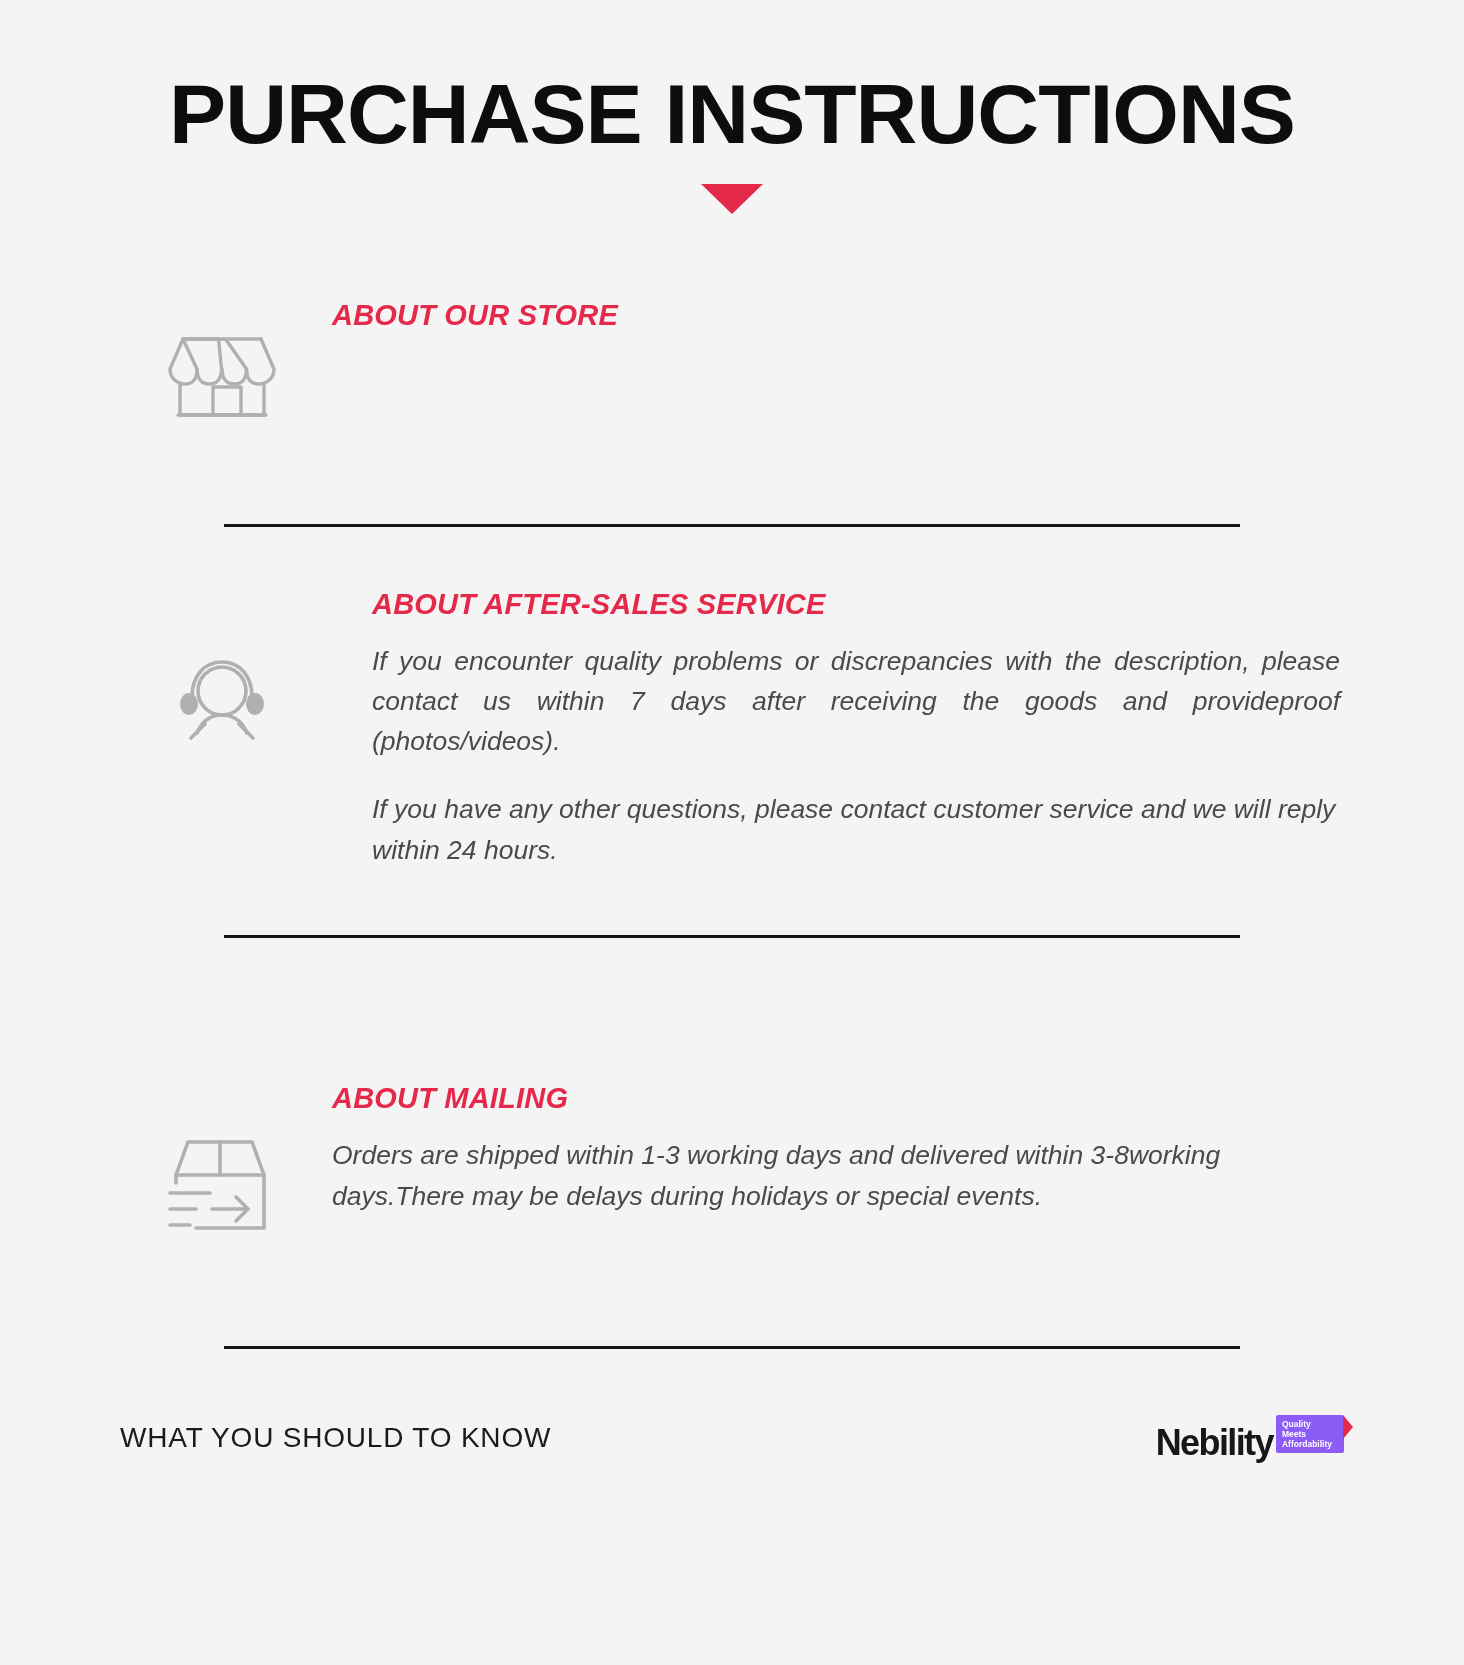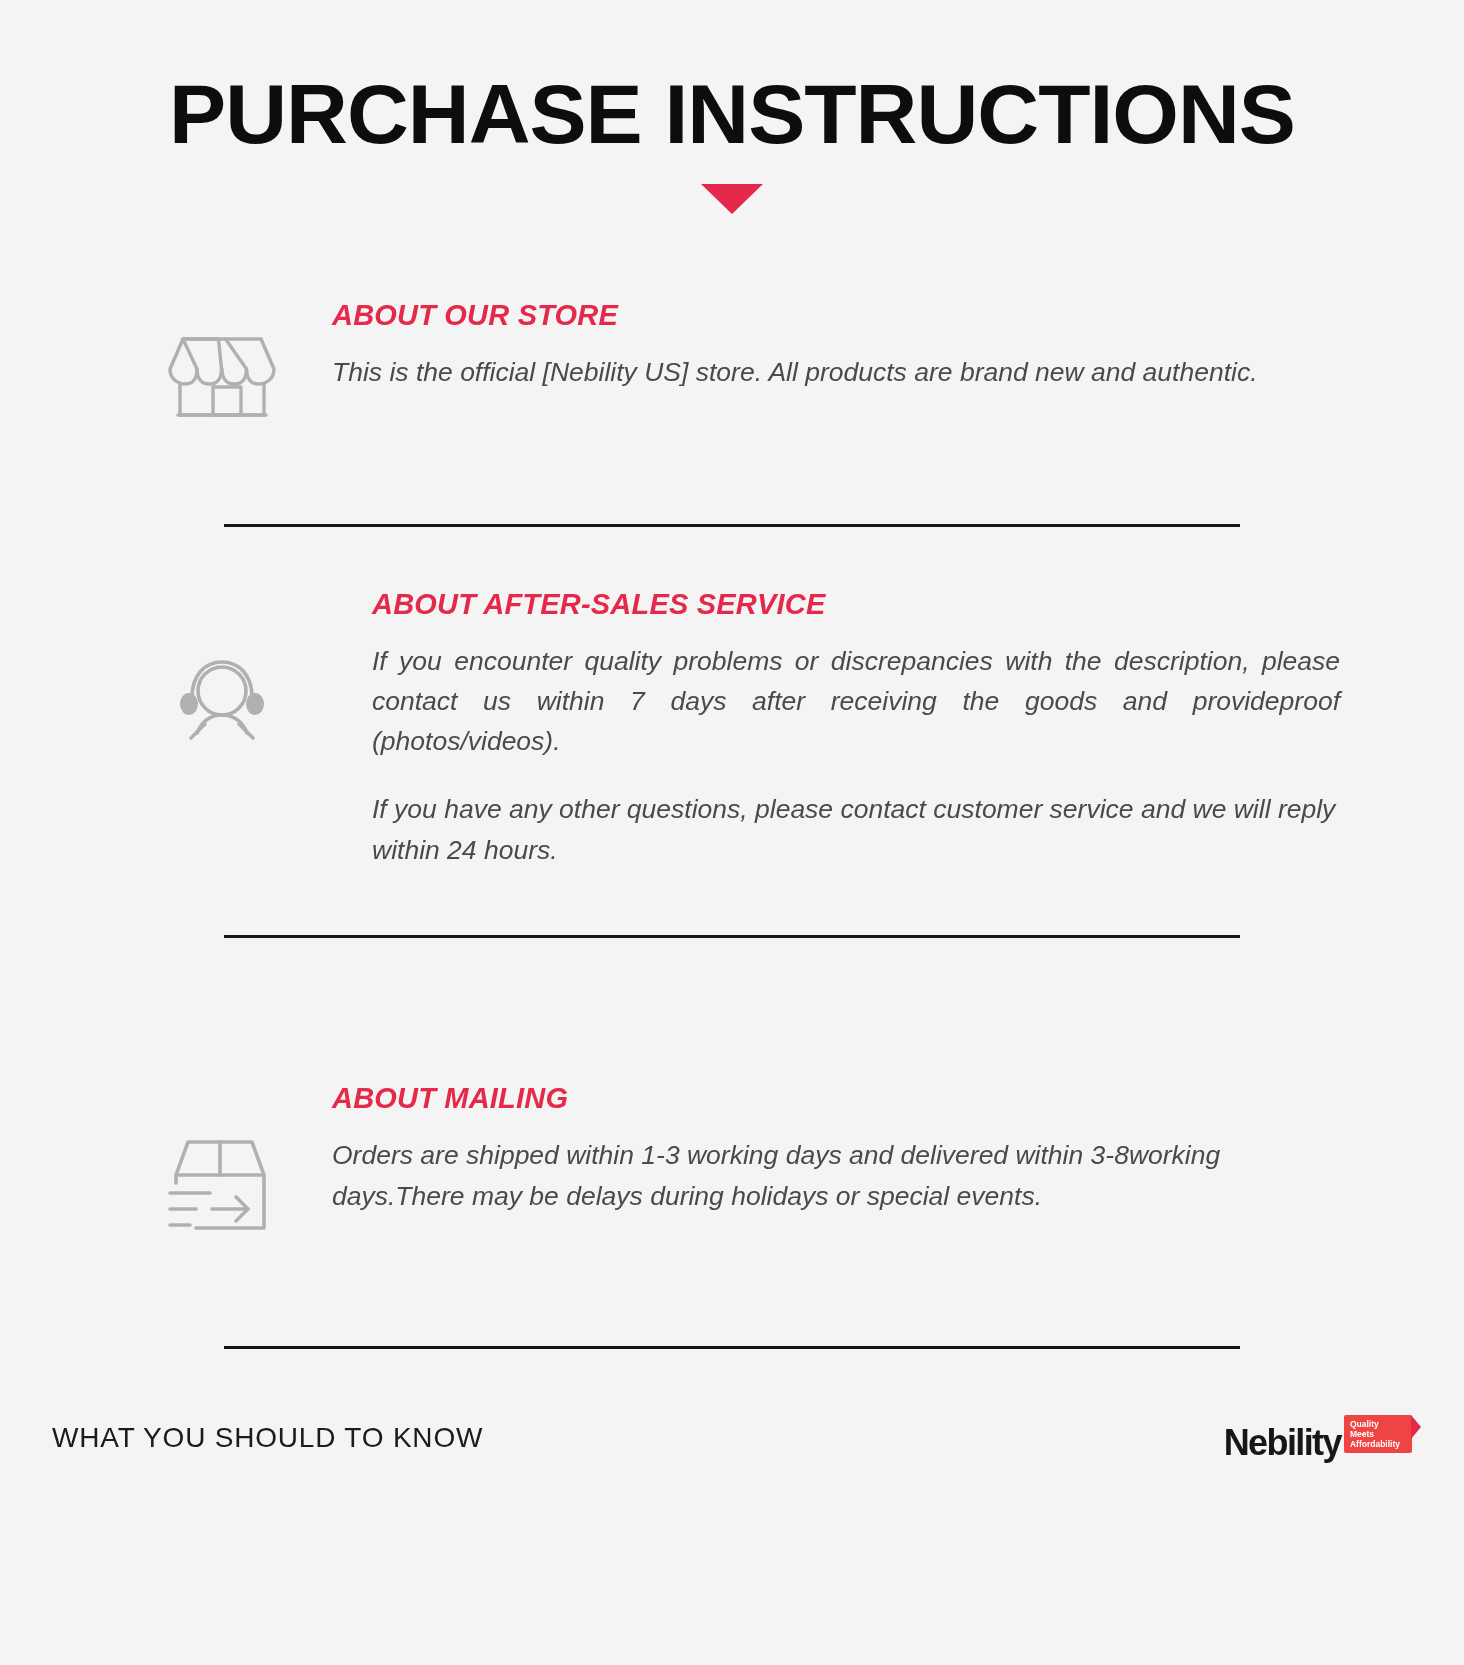--- a/index.html
+++ b/index.html
@@ -114,21 +114,21 @@
     background: #161616;
     margin: 0 112px;
   }
   .divider.d1 { margin-top: 48px; margin-bottom: 62px; }
   .divider.d2 { margin-top: 46px; margin-bottom: 62px; }
   .divider.d3 { margin-top: 46px; margin-bottom: 0; }
 
   
   .footer {
     margin-top: 66px;
-    padding: 0 52px;
+    padding: 0 120px;
     display: flex;
     align-items: center;
     justify-content: space-between;
   }
   .footer-note {
     color: #1b1b1b;
     font-size: 28px;
     letter-spacing: 0.8px;
     font-weight: 400;
   }
@@ -141,21 +141,21 @@
     font-size: 36px;
     font-weight: 700;
     color: #17171a;
     letter-spacing: -1.6px;
     line-height: 1;
   }
   .brand-tag {
     position: relative;
     margin-left: 3px;
     margin-bottom: 8px;
-    background: #ef4444;
+    background: #8b5cf6;
     color: #ffffff;
     font-size: 8.5px;
     line-height: 1.18;
     font-weight: 700;
     padding: 4px 12px 4px 6px;
     border-radius: 2px;
     white-space: nowrap;
   }
   .brand-tag::after {
     content: "";
@@ -193,21 +193,20 @@
             <path d="M56 57 C56 66.5 60.5 72 68.5 72 C76 72 80.5 66.5 80.5 57 L59.5 27"></path>
             <path d="M95 27 L108 57 C108 67 100 72 92.5 72 C85 72 80.5 66.5 80.5 57"></path>
             <path d="M14 72 L14 103 L98 103 L98 72"></path>
             <path d="M12 103 L100 103"></path>
             <rect x="47" y="75" width="28" height="28"></rect>
           </g>
         </svg>
       </div>
       <div class="text-col">
         <h2 class="sec-heading">ABOUT OUR STORE</h2>
-        <p class="sec-body noj">This is the official [Nebility US] store. All products are brand new and authentic.</p>
       </div>
     </div>
 
     <div class="divider d1"></div>
 
     <div class="section section-service">
       <div class="icon-col">
         <svg width="112" height="112" viewBox="0 0 112 112" fill="none">
           <g stroke="#b0b0b0" stroke-width="3.6" fill="none" stroke-linejoin="round" stroke-linecap="round">
             <circle cx="56" cy="46" r="24"></circle>

